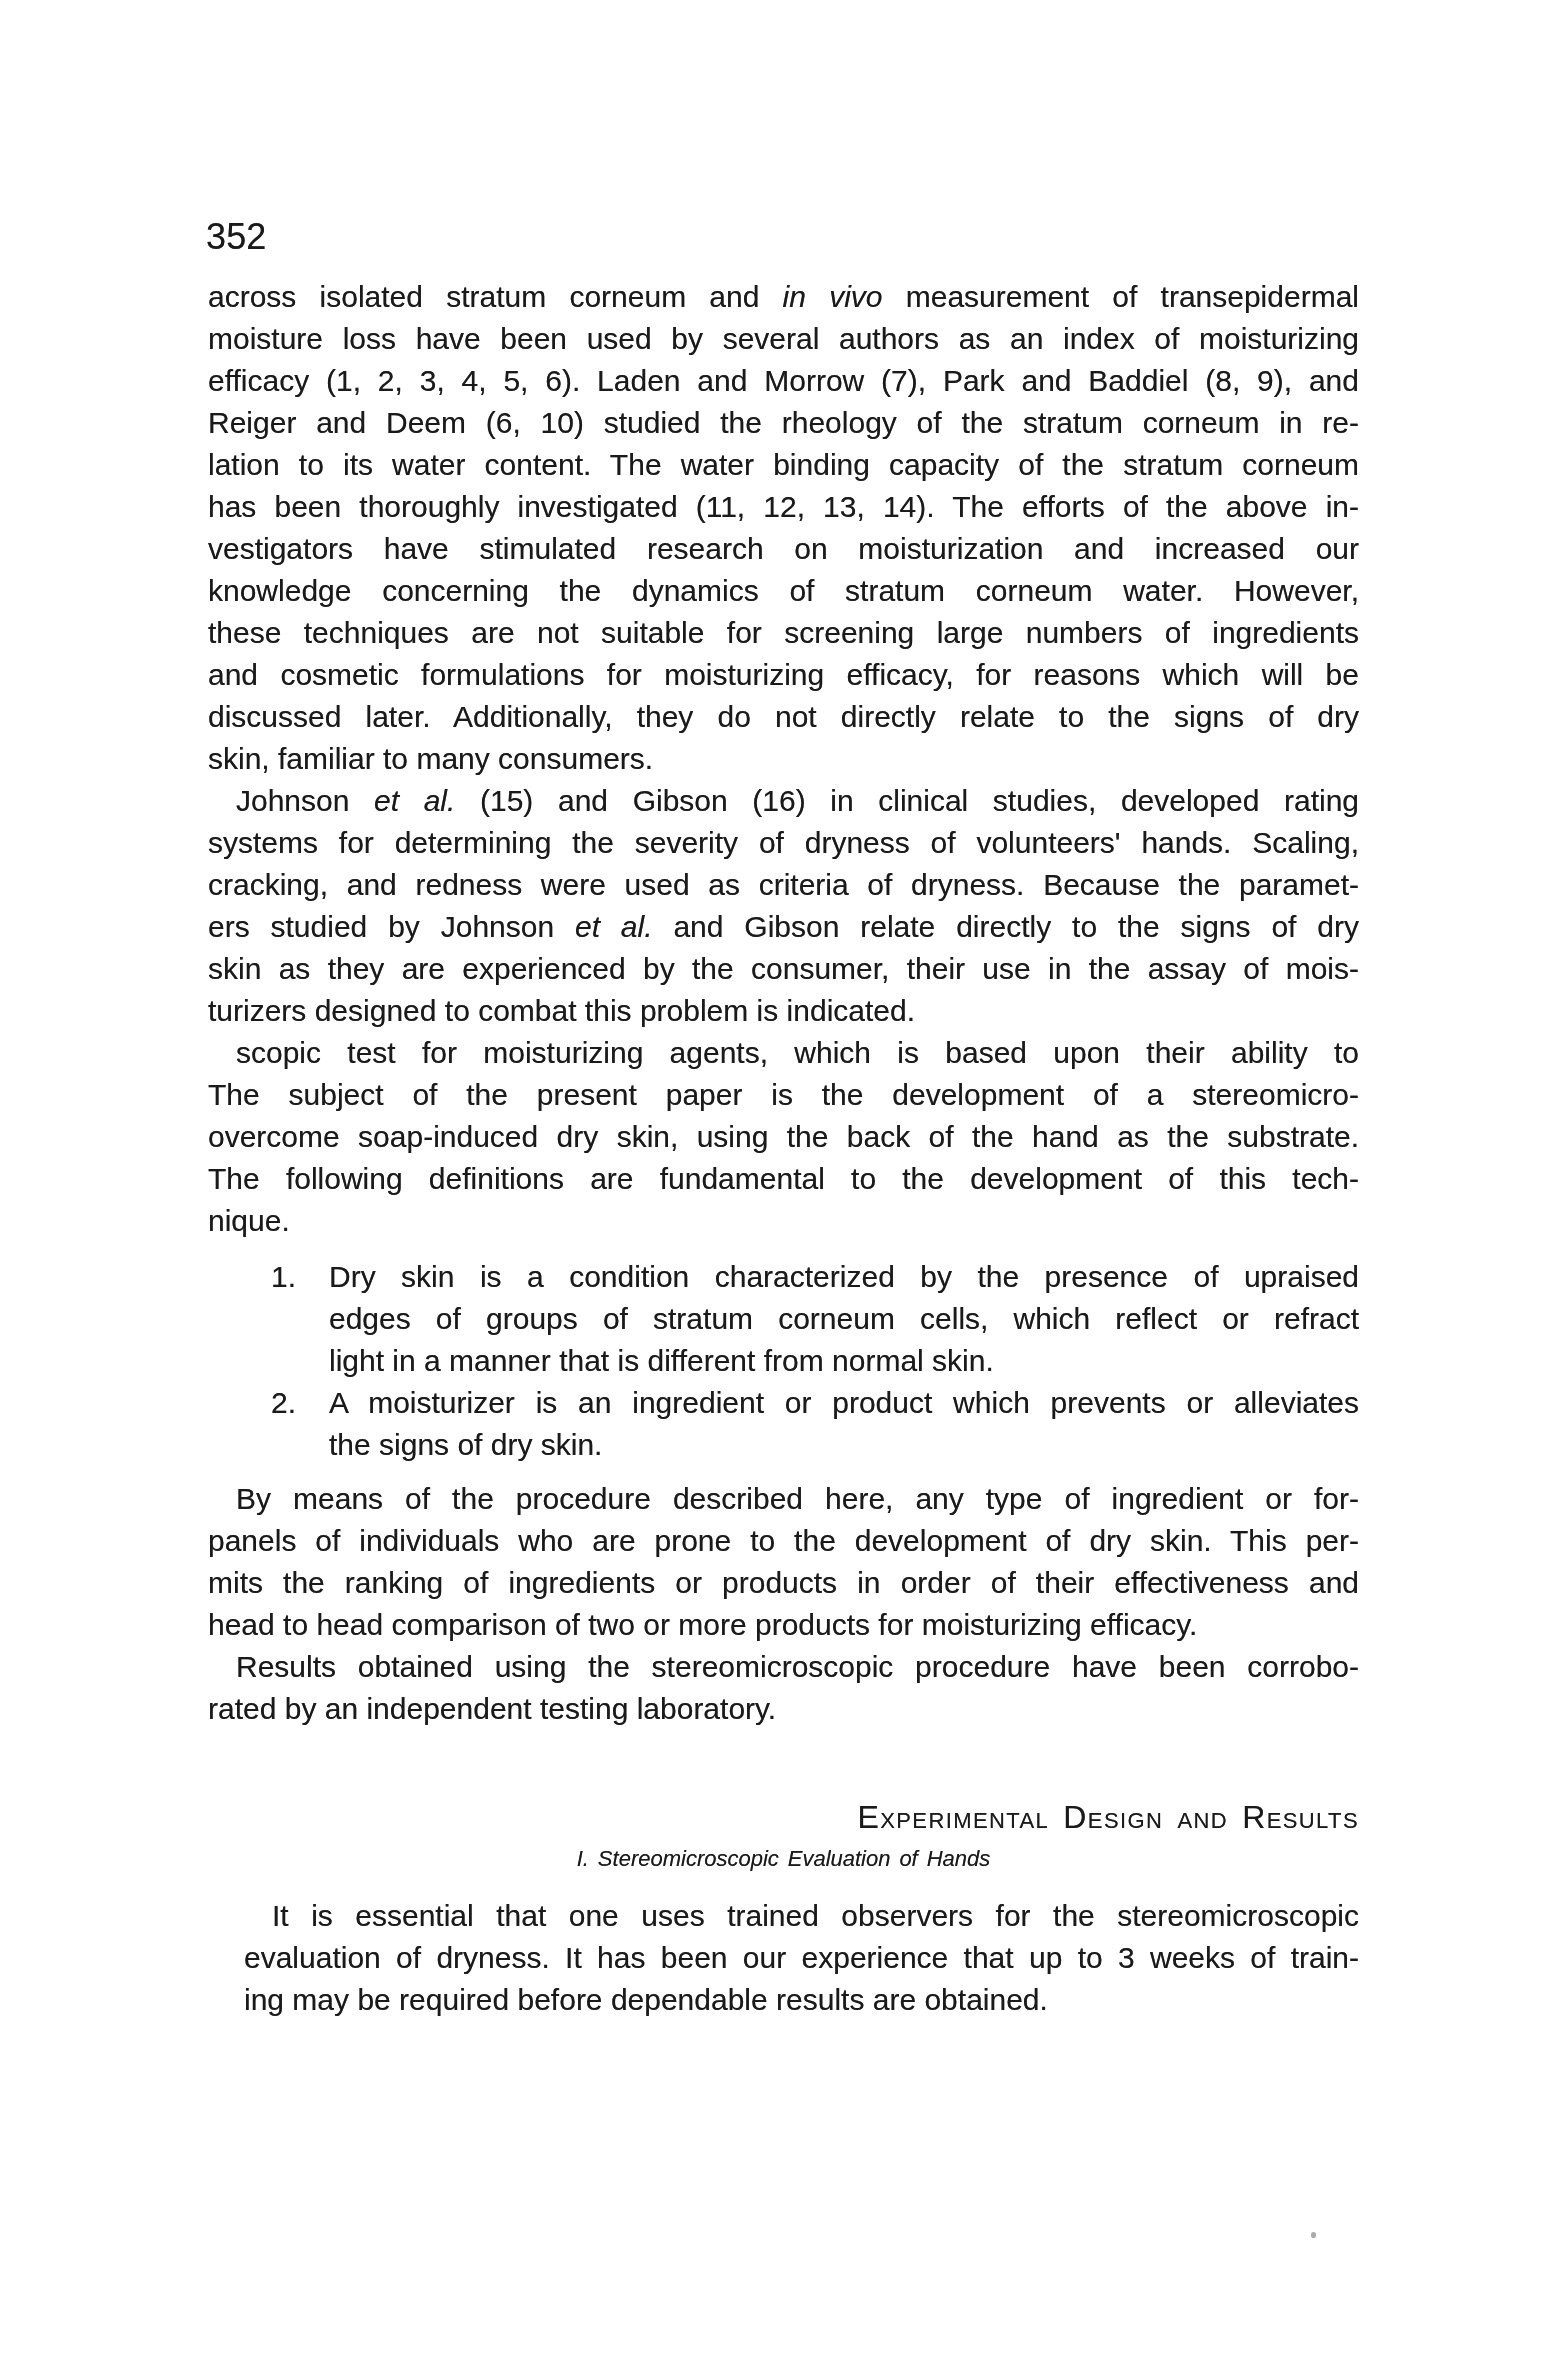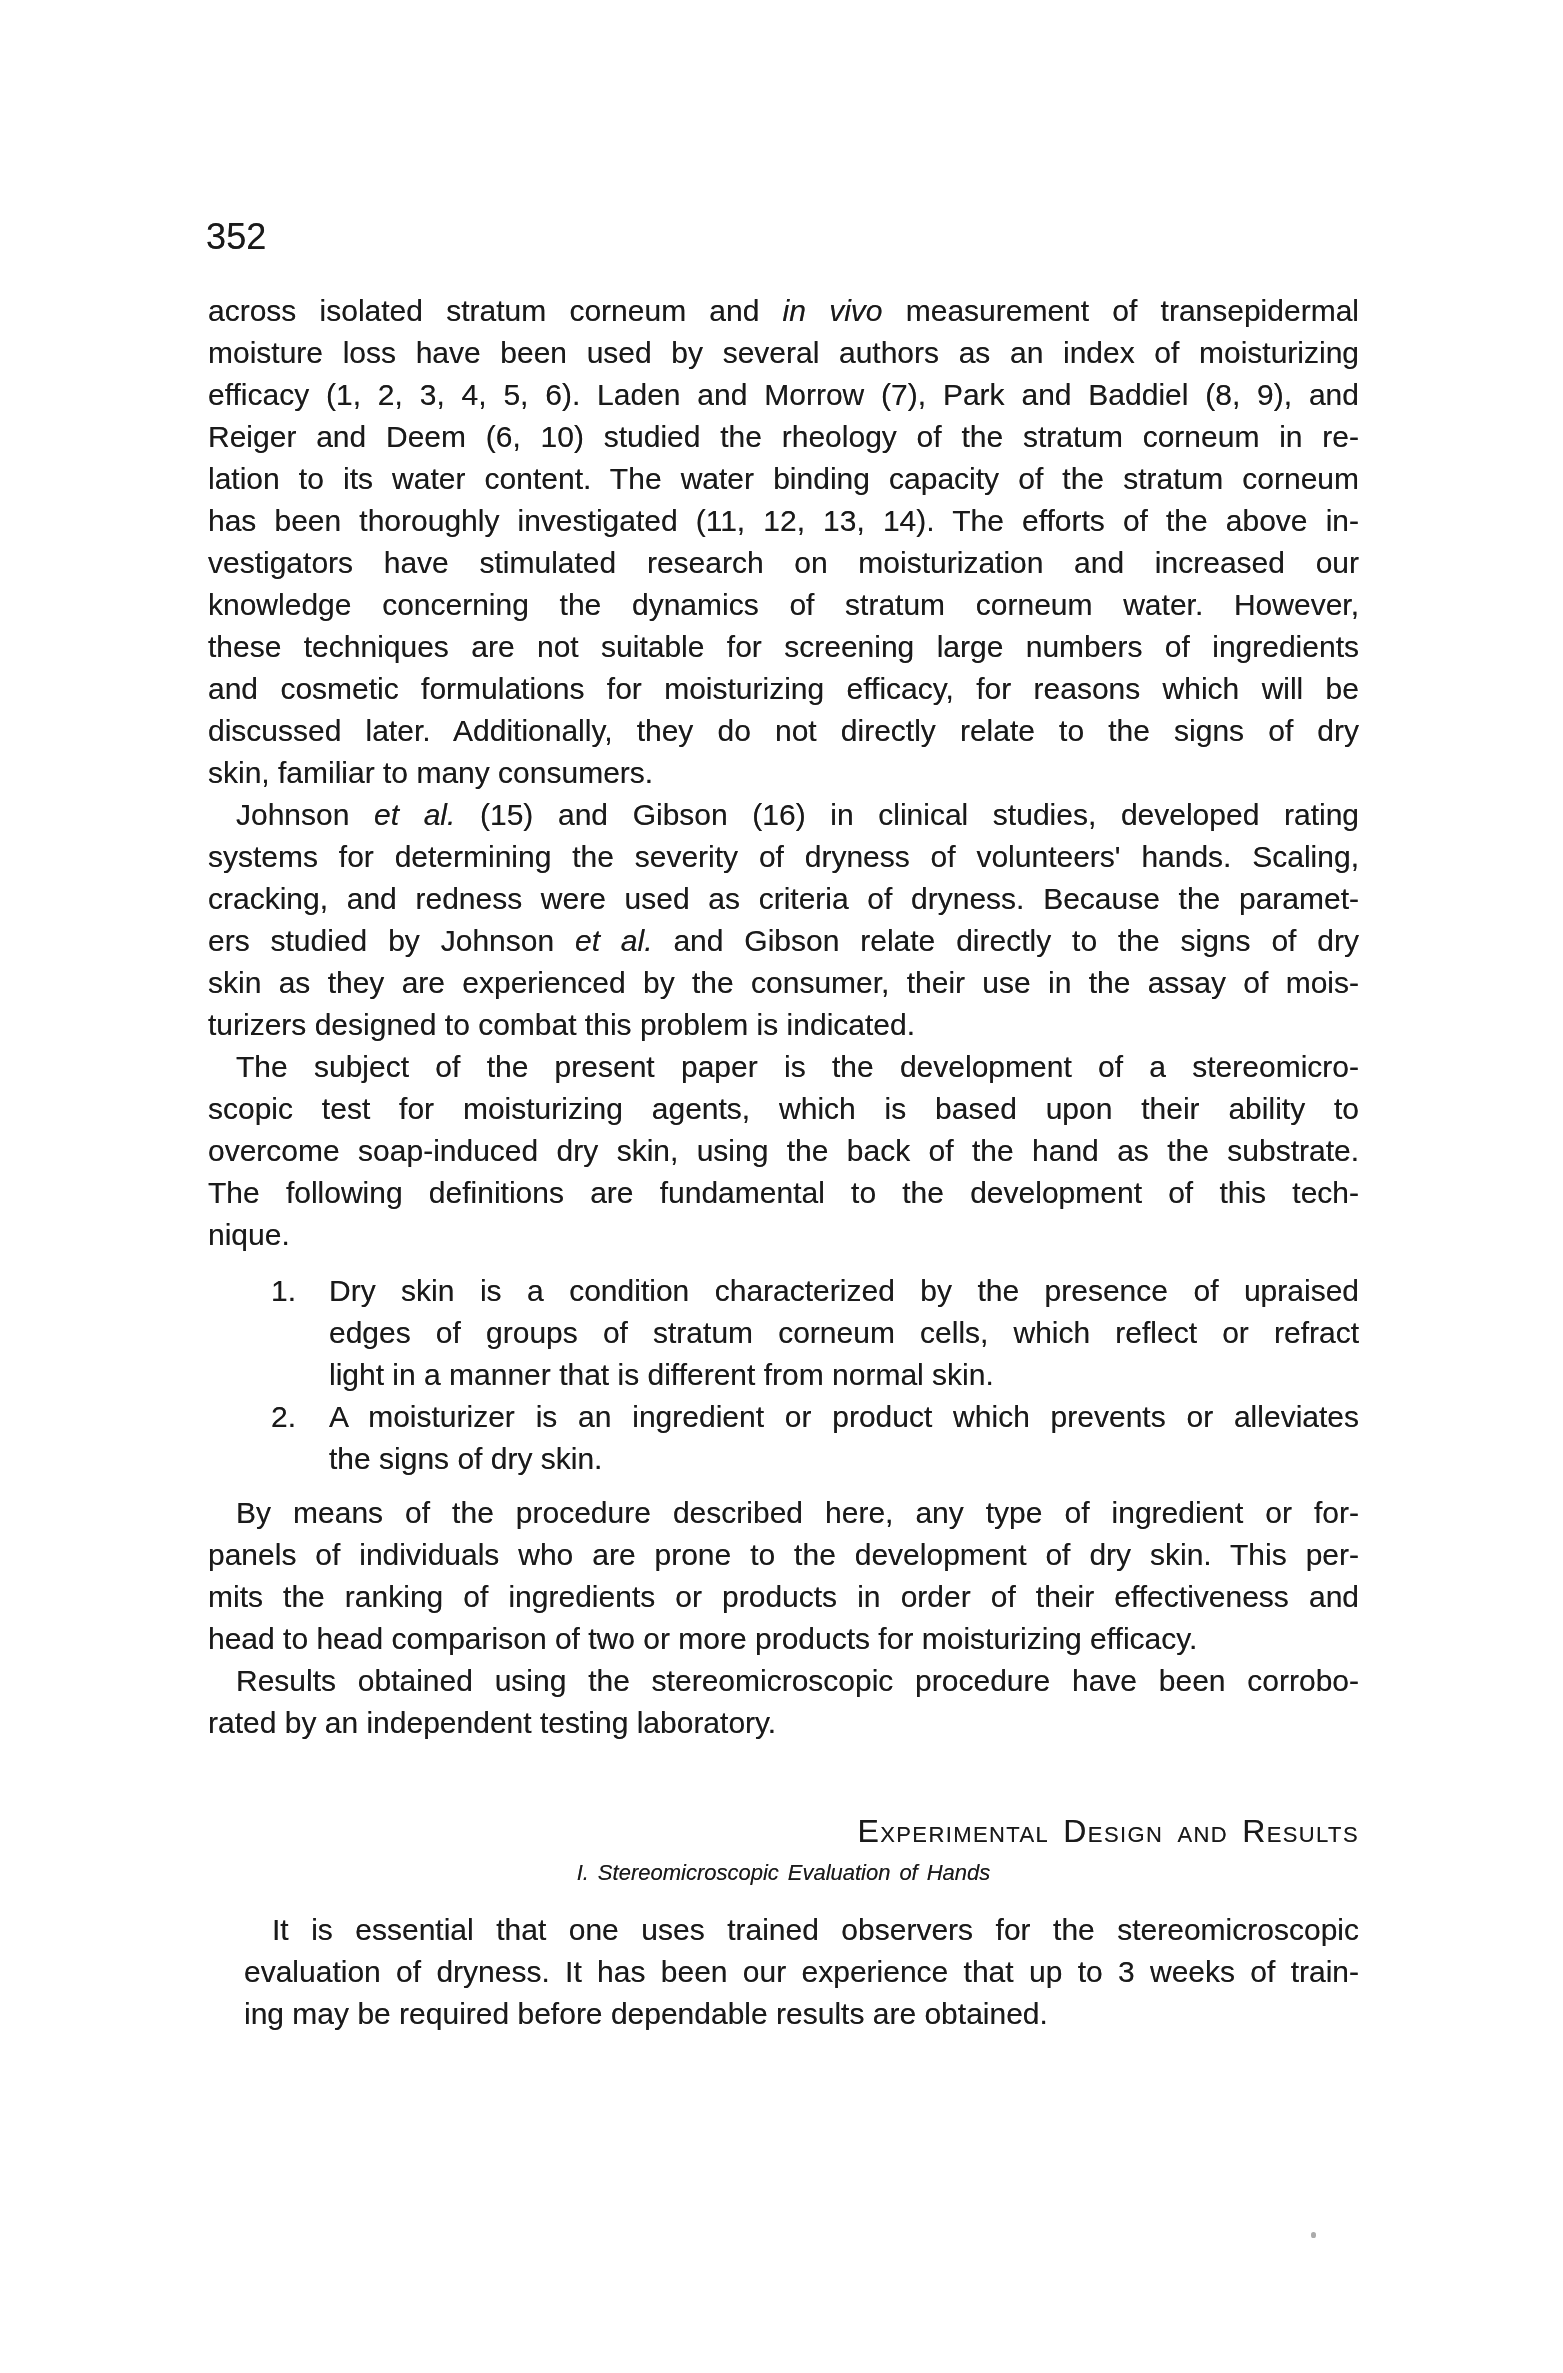--- a/index.html
+++ b/index.html
@@ -32,21 +32,21 @@
   }
   .running-head .page-number {
     position: absolute;
     left: -1.9px;
     top: 0;
     letter-spacing: 0;
   }
   
   .text-column {
     position: absolute;
-    top: 290px;
+    top: 276px;
     left: 208px;
     width: 1151px;
     font-size: 30px;
     text-shadow: 0 0 0.5px rgba(0,0,0,0.55);
   }
   .line {
     height: 42px;
     line-height: 42px;
     overflow: hidden;
     text-align: justify;
@@ -129,22 +129,22 @@
       </div>
       <div class="para indent">
         <div class="line"><span>Johnson </span><i>et al.</i><span> (15) and Gibson (16) in clinical studies, developed rating</span></div>
         <div class="line"><span>systems for determining the severity of dryness of volunteers' hands. Scaling,</span></div>
         <div class="line"><span>cracking, and redness were used as criteria of dryness. Because the paramet-</span></div>
         <div class="line"><span>ers studied by Johnson </span><i>et al.</i><span> and Gibson relate directly to the signs of dry</span></div>
         <div class="line"><span>skin as they are experienced by the consumer, their use in the assay of mois-</span></div>
         <div class="line last"><span>turizers designed to combat this problem is indicated.</span></div>
       </div>
       <div class="para indent">
+        <div class="line"><span>scopic test for moisturizing agents, which is based upon their ability to</span></div>
         <div class="line"><span>The subject of the present paper is the development of a stereomicro-</span></div>
-        <div class="line"><span>scopic test for moisturizing agents, which is based upon their ability to</span></div>
         <div class="line"><span>overcome soap-induced dry skin, using the back of the hand as the substrate.</span></div>
         <div class="line"><span>The following definitions are fundamental to the development of this tech-</span></div>
         <div class="line last"><span>nique.</span></div>
       </div>
       <div class="list-item">
         <span class="marker">1.</span>
         <div class="item-body">
           <div class="line"><span>Dry skin is a condition characterized by the presence of upraised</span></div>
           <div class="line"><span>edges of groups of stratum corneum cells, which reflect or refract</span></div>
           <div class="line last"><span>light in a manner that is different from normal skin.</span></div>

